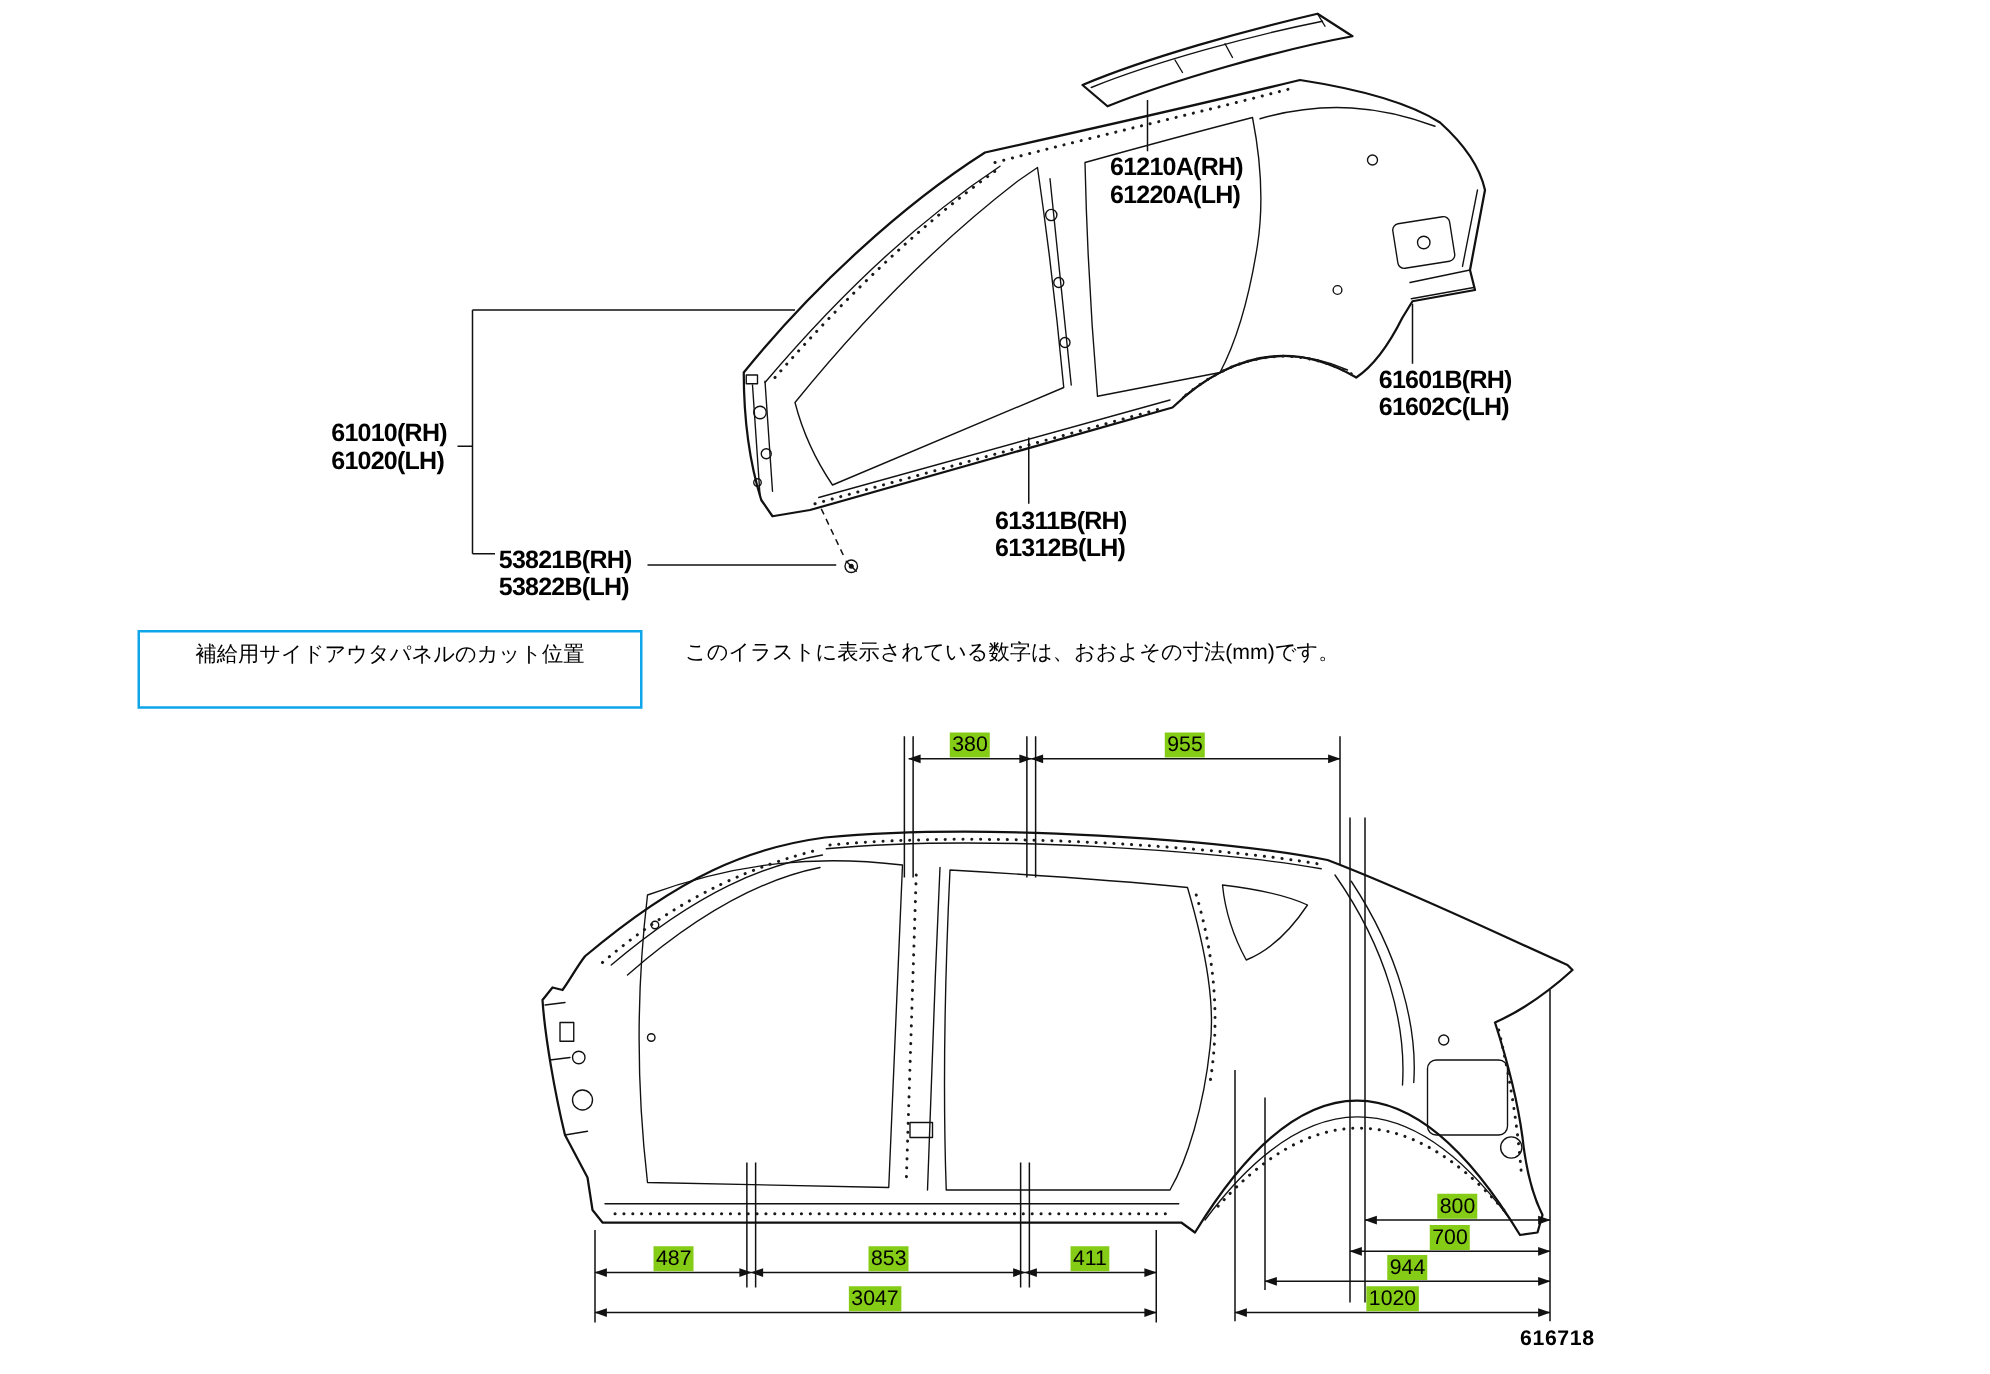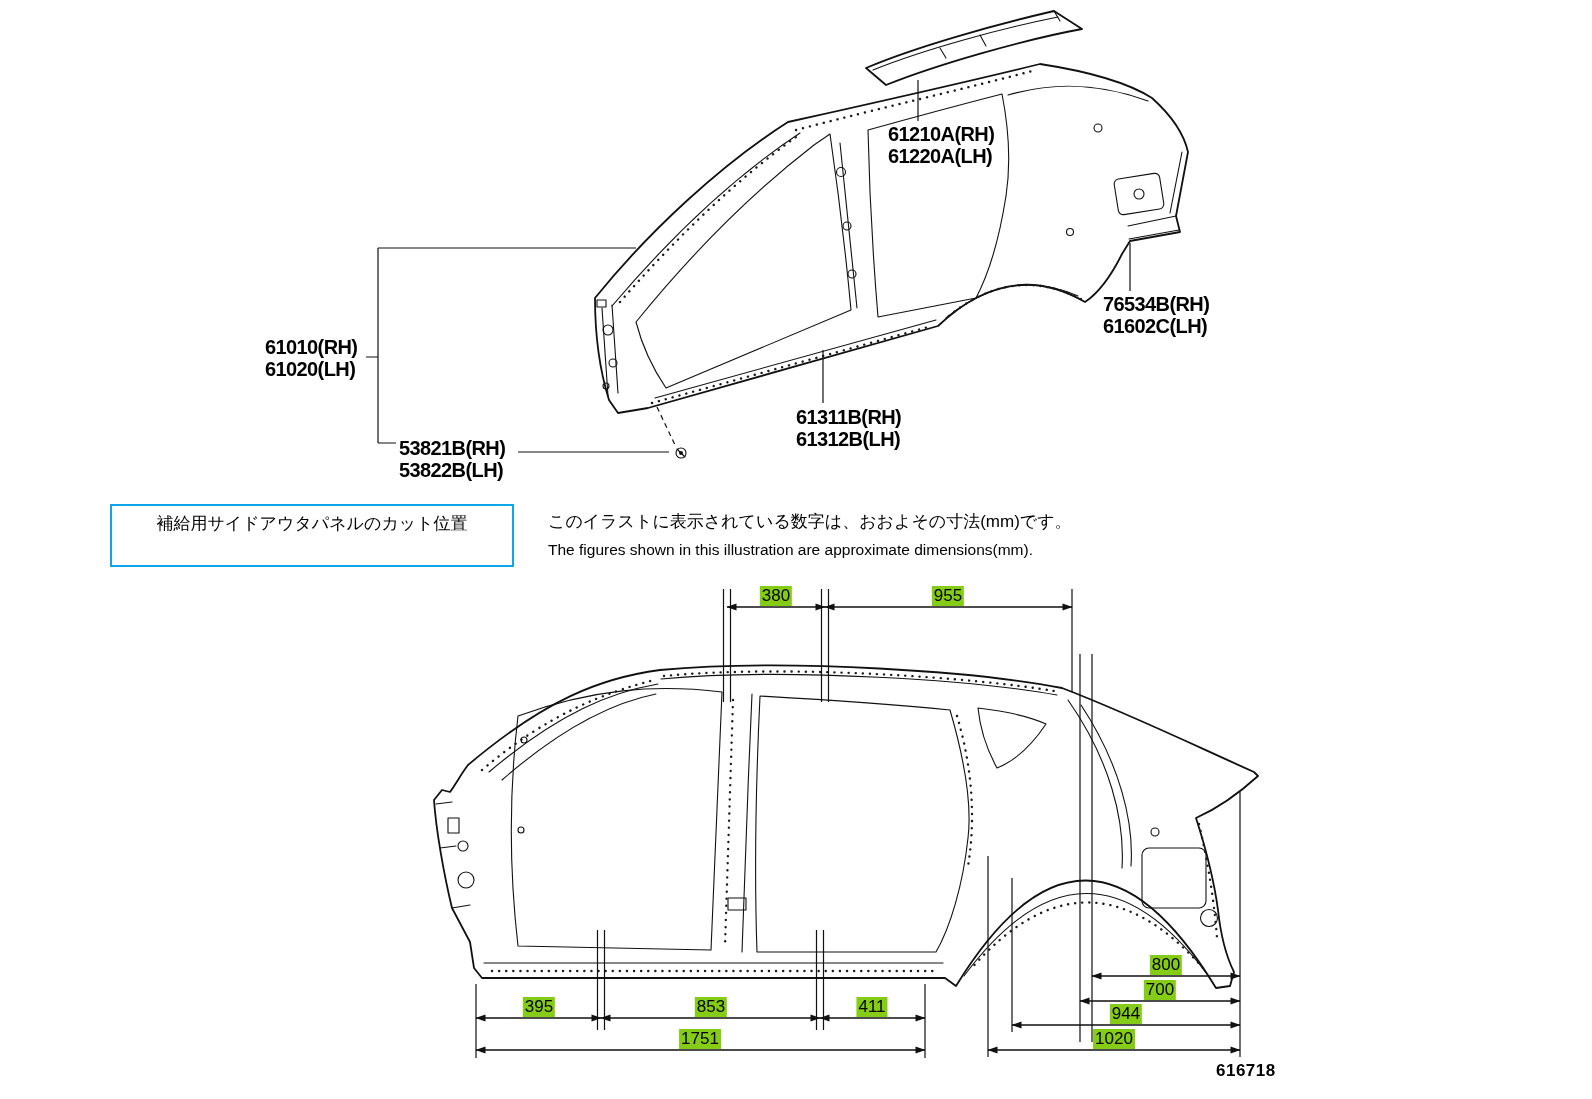--- a/index.html
+++ b/index.html
@@ -176,48 +176,47 @@
     <div>61210A(RH)</div>
     <div>61220A(LH)</div>
   </div>
 
   <div class="part-label" style="left:265px;top:336px">
     <div>61010(RH)</div>
     <div>61020(LH)</div>
   </div>
 
   <div class="part-label" style="left:1103px;top:293px">
-    <div>76534B(RH)</div>
+    <div>61601B(RH)</div>
     <div>61602C(LH)</div>
   </div>
 
   <div class="part-label" style="left:796px;top:406px">
     <div>61311B(RH)</div>
     <div>61312B(LH)</div>
   </div>
 
   <div class="part-label" style="left:399px;top:437px">
     <div>53821B(RH)</div>
     <div>53822B(LH)</div>
   </div>
 
   <div class="note-box">
     <div class="jp">補給用サイドアウタパネルのカット位置</div>
   </div>
 
   <div class="free-note">
     <div class="jp">このイラストに表示されている数字は、おおよその寸法(mm)です。</div>
-    <div class="en">The figures shown in this illustration are approximate dimensions(mm).</div>
   </div>
 
   <div class="dim-label" style="left:776px;top:586px">380</div>
   <div class="dim-label" style="left:948px;top:586px">955</div>
-  <div class="dim-label" style="left:539px;top:997px">395</div>
+  <div class="dim-label" style="left:539px;top:997px">487</div>
   <div class="dim-label" style="left:711px;top:997px">853</div>
   <div class="dim-label" style="left:872px;top:997px">411</div>
-  <div class="dim-label" style="left:700px;top:1029px">1751</div>
+  <div class="dim-label" style="left:700px;top:1029px">3047</div>
   <div class="dim-label" style="left:1166px;top:955px">800</div>
   <div class="dim-label" style="left:1160px;top:980px">700</div>
   <div class="dim-label" style="left:1126px;top:1004px">944</div>
   <div class="dim-label" style="left:1114px;top:1029px">1020</div>
 
   <div class="drawing-number">616718</div>
 </div>
 
 </body></html>

